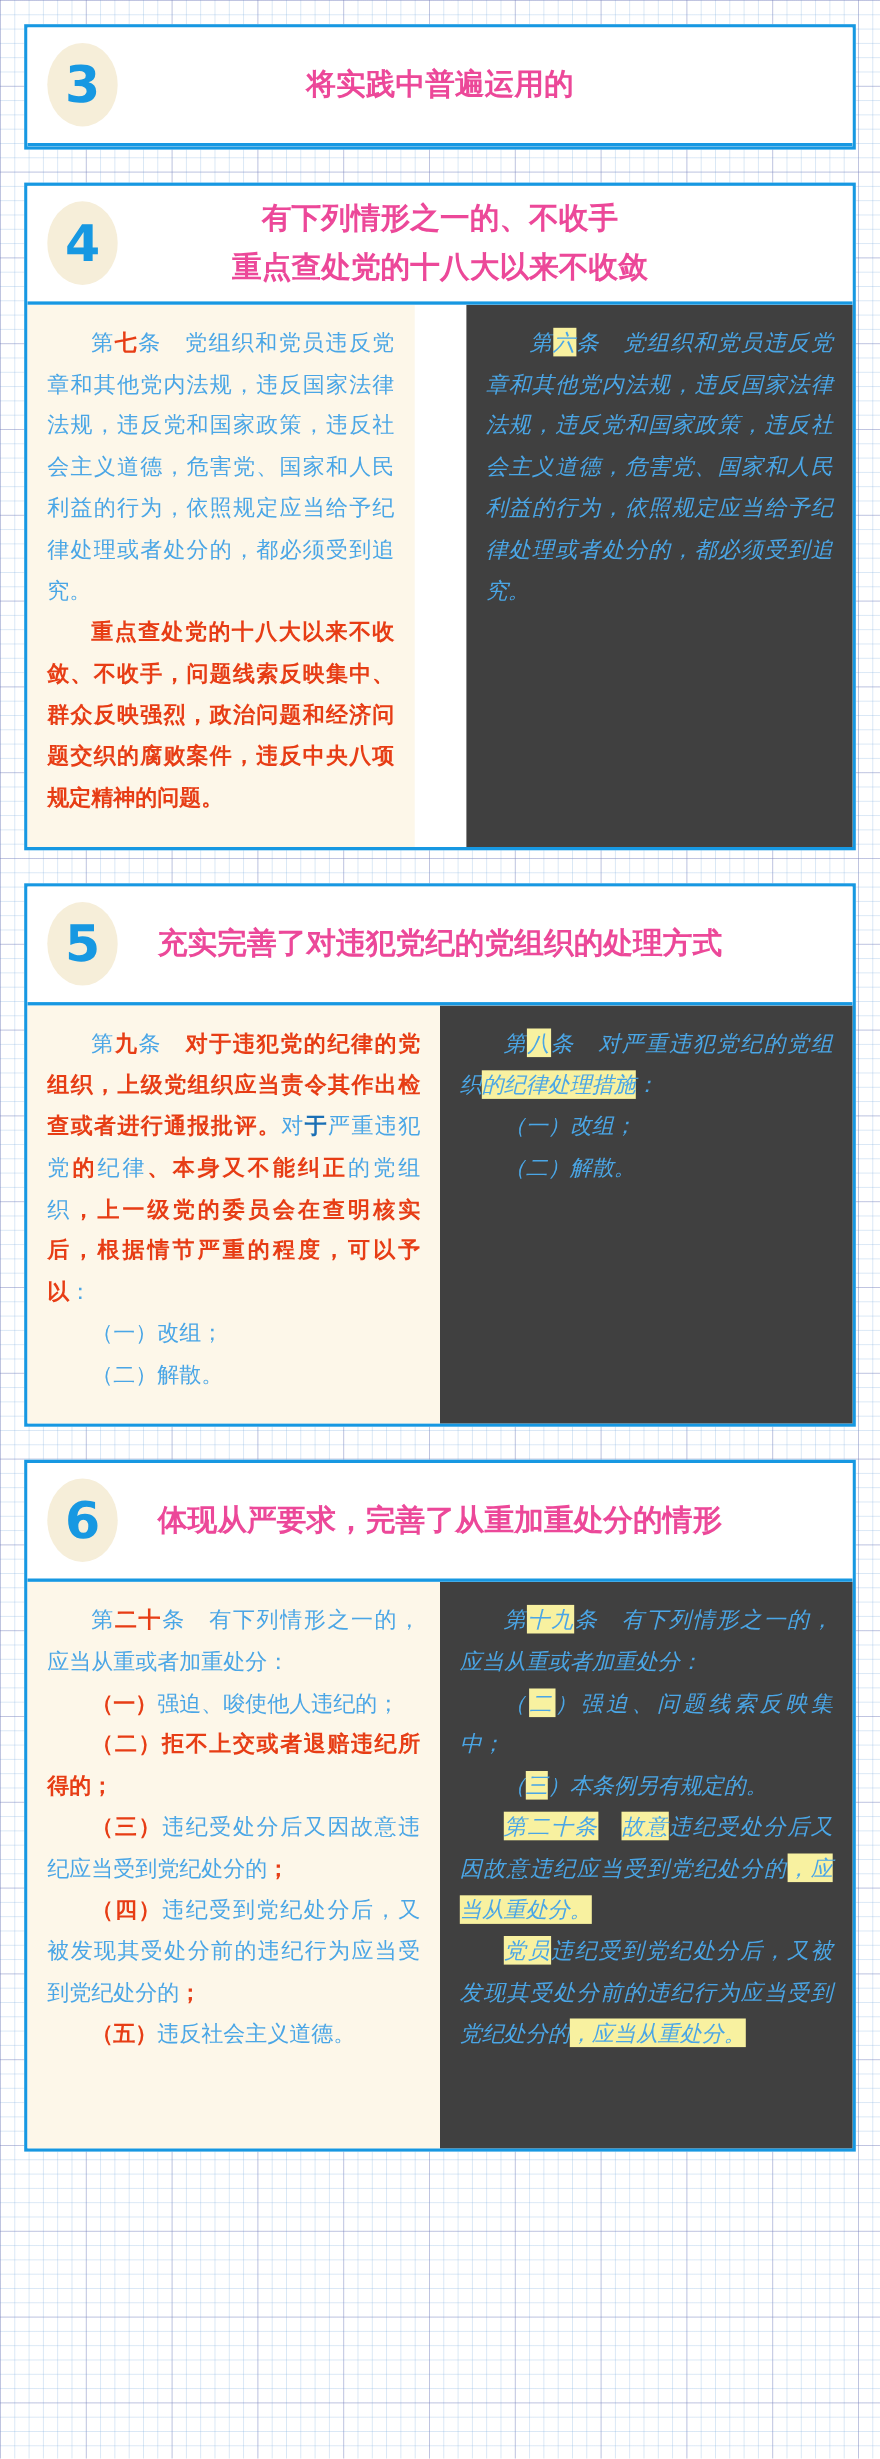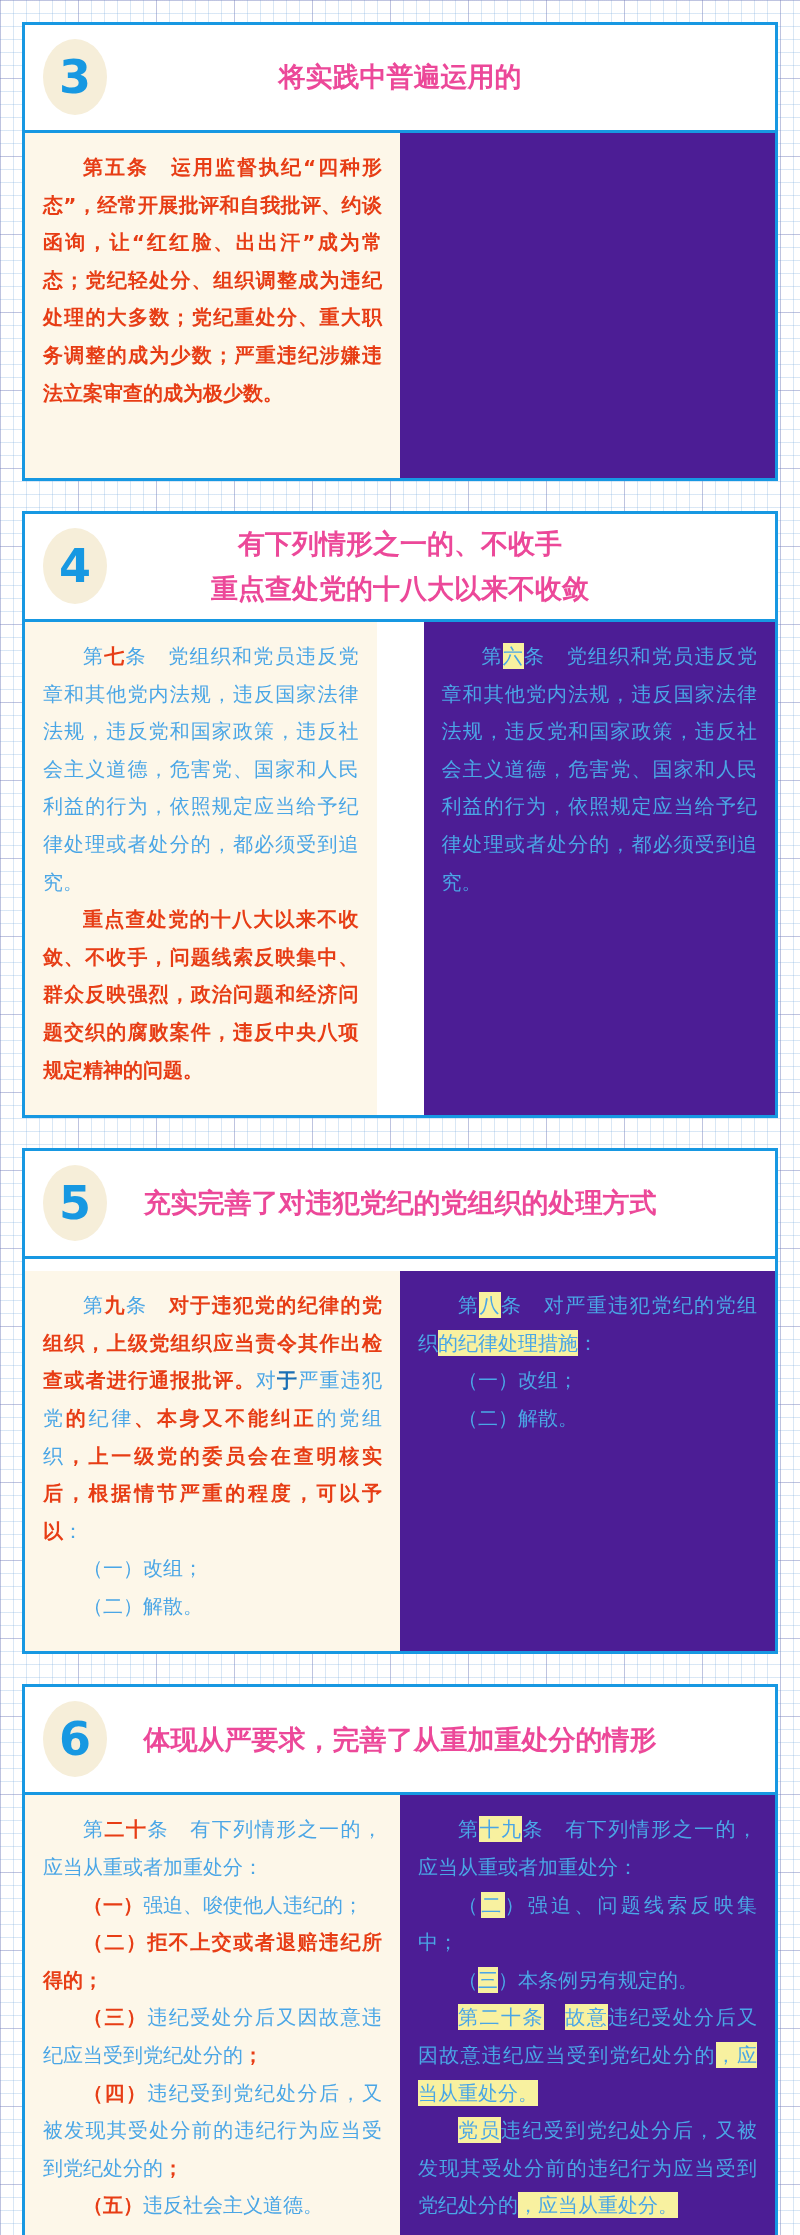--- a/index.html
+++ b/index.html
@@ -42,48 +42,42 @@
     color:#ec4899;font-size:27px;font-weight:bold;line-height:1.65;
   }
   .card-body{display:flex;align-items:stretch;}
   .col{
     width:50%;box-sizing:border-box;
     padding:16px 18px 26px 18px;
     font-size:20px;line-height:1.88;
     text-align:justify;
   }
   .col-left{background:#fdf7e9;}
-  .col-right{background:#4c1d95;}
+  .col-right{background:#404040;font-style:italic;}
   .col p{margin:0;text-indent:2em;}
   .seg-b{color:#4aa6e6;}
   .seg-r{color:#e73d15;font-weight:bold;}
   .seg-db{color:#1a6fb5;font-weight:bold;}
   .seg-hl{color:#4aa6e6;background:#f8f1a0;padding:1px 0;}
   .card-s3 .card-body{min-height:345px;}
   .card-s4 .card-body{min-height:440px;gap:47px;}
-  .card-s5 .card-body{min-height:332px;margin-top:12px;}
+  .card-s5 .card-body{min-height:332px;}
   .card-s6 .card-body{min-height:515px;}
 </style>
 </head>
 <body>
 
 <div id="cards">
     <section class="card card-s3">
       <header class="card-header">
         <div class="badge">3</div>
         <h2 class="title">
           <div class="title-line">将实践中普遍运用的</div>
         </h2>
       </header>
-      <div class="card-body">
-        <div class="col col-left">
-          <p class="para"><span class="seg-r">第五条　运用监督执纪“四种形态”，经常开展批评和自我批评、约谈函询，让“红红脸、出出汗”成为常态；党纪轻处分、组织调整成为违纪处理的大多数；党纪重处分、重大职务调整的成为少数；严重违纪涉嫌违法立案审查的成为极少数。</span></p>
-        </div>
-        <div class="col col-right"></div>
-      </div>
     </section>
     <section class="card card-s4">
       <header class="card-header">
         <div class="badge">4</div>
         <h2 class="title">
           <div class="title-line">有下列情形之一的、不收手</div>
           <div class="title-line">重点查处党的十八大以来不收敛</div>
         </h2>
       </header>
       <div class="card-body">

